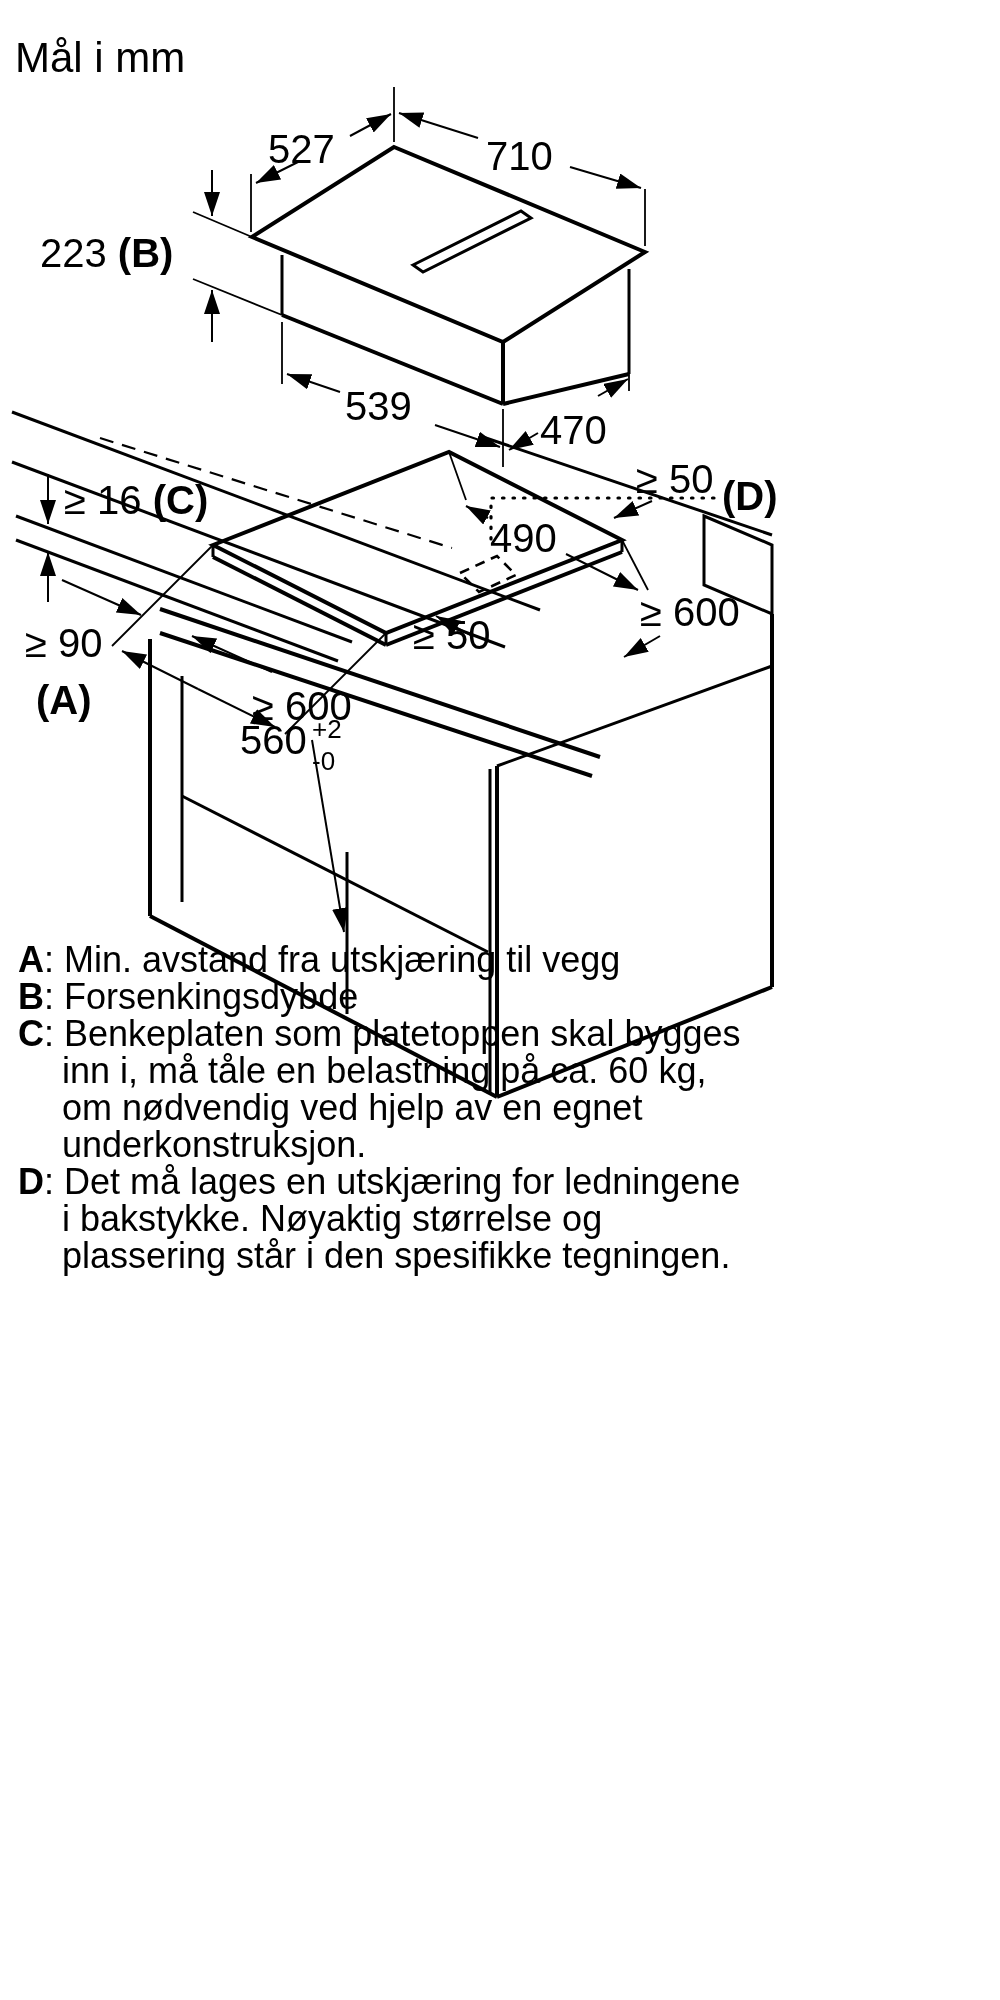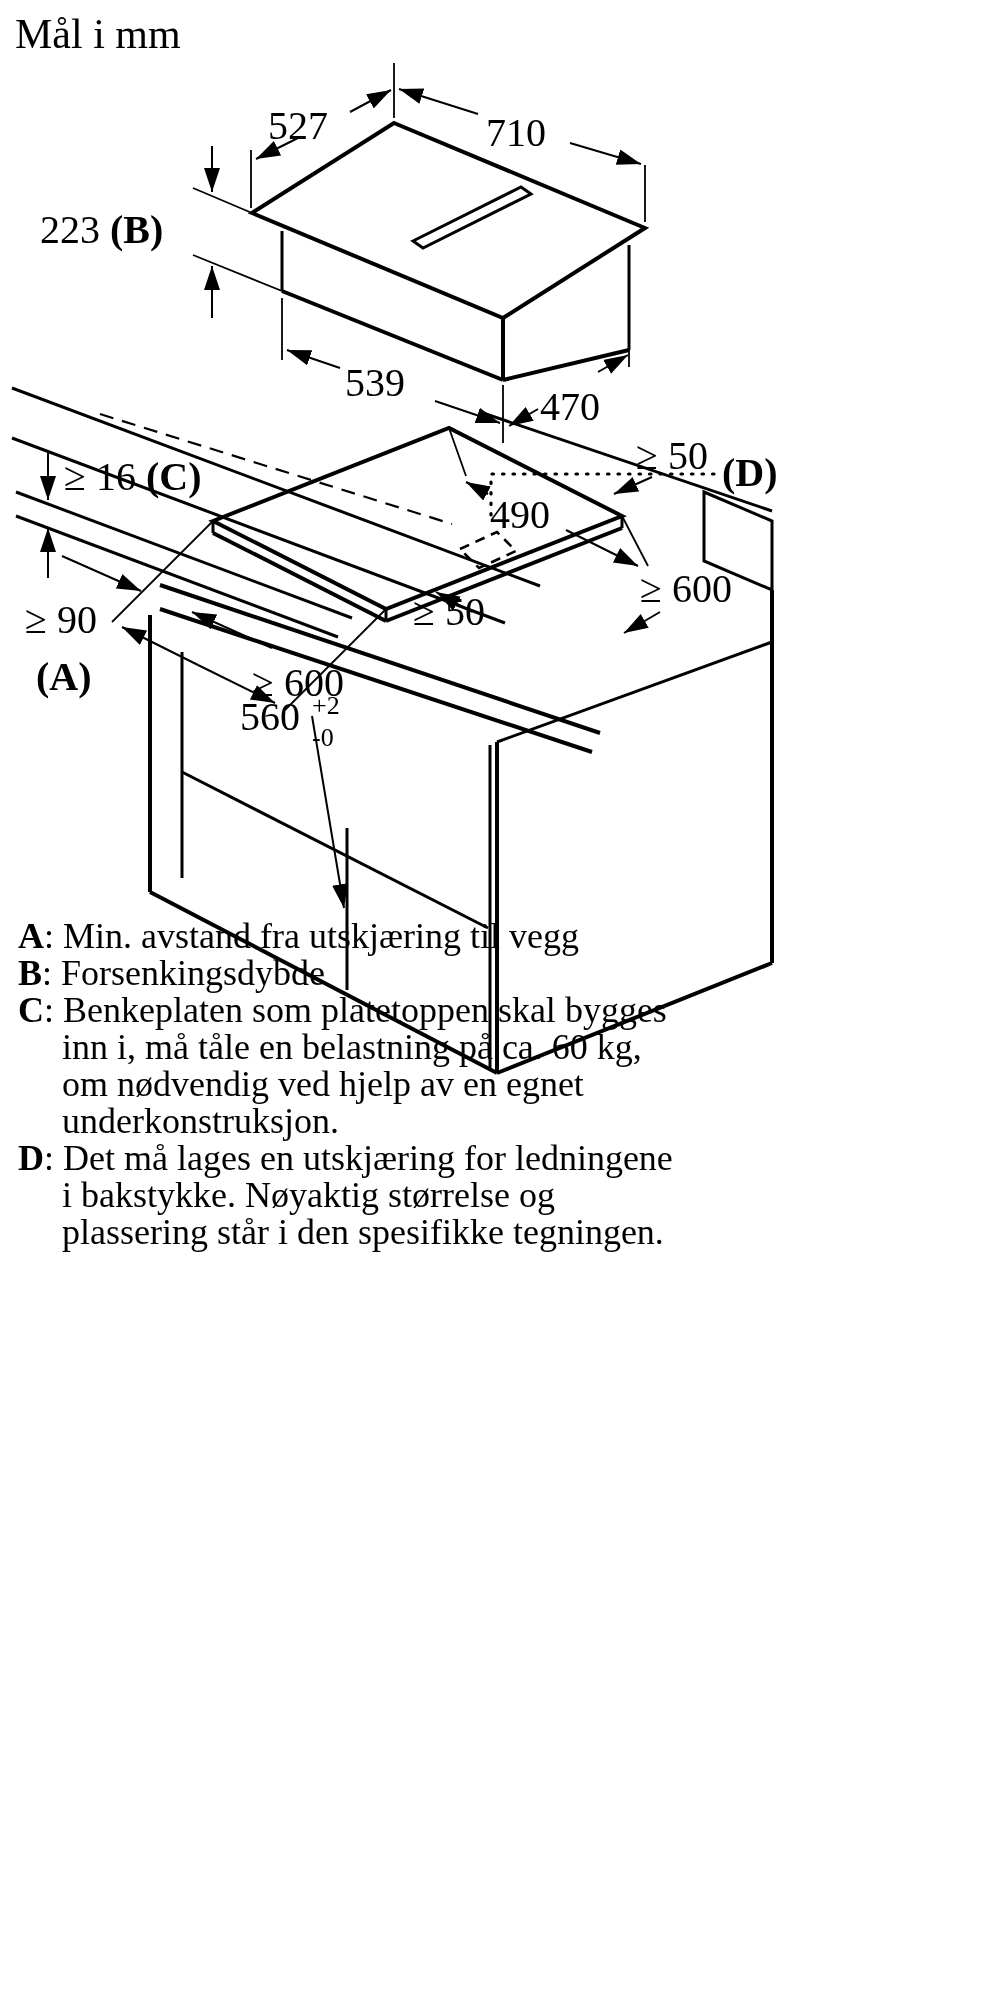--- a/index.html
+++ b/index.html
@@ -1,17 +1,17 @@
 <!DOCTYPE html>
 <html><head>
 <meta charset="utf-8">
 <style>
   html,body{margin:0;padding:0;background:#fff;}
   #stage{position:relative;width:1000px;height:1420px;background:#ffffff;overflow:hidden;
-         font-family:Liberation Serif, serif;}
+         font-family:Liberation Sans, sans-serif;margin-top:24px;}
   svg{position:absolute;left:0;top:0;}
   .e4{stroke:#000;stroke-width:4;fill:none;stroke-linejoin:miter;}
   .e3{stroke:#000;stroke-width:3;fill:none;}
   .dim{stroke:#000;stroke-width:2;fill:none;}
   .thin{stroke:#000;stroke-width:1.8;fill:none;}
   .dash{stroke:#000;stroke-width:2.2;fill:none;stroke-dasharray:14 9;}
   .dashrect{stroke:#000;stroke-width:2.6;fill:none;stroke-dasharray:10 7;}
   .dots{stroke:#000;stroke-width:3.2;fill:none;stroke-dasharray:1.5 9;stroke-linecap:round;}
   text{fill:#000;}
   .t42{font-size:42px;}

